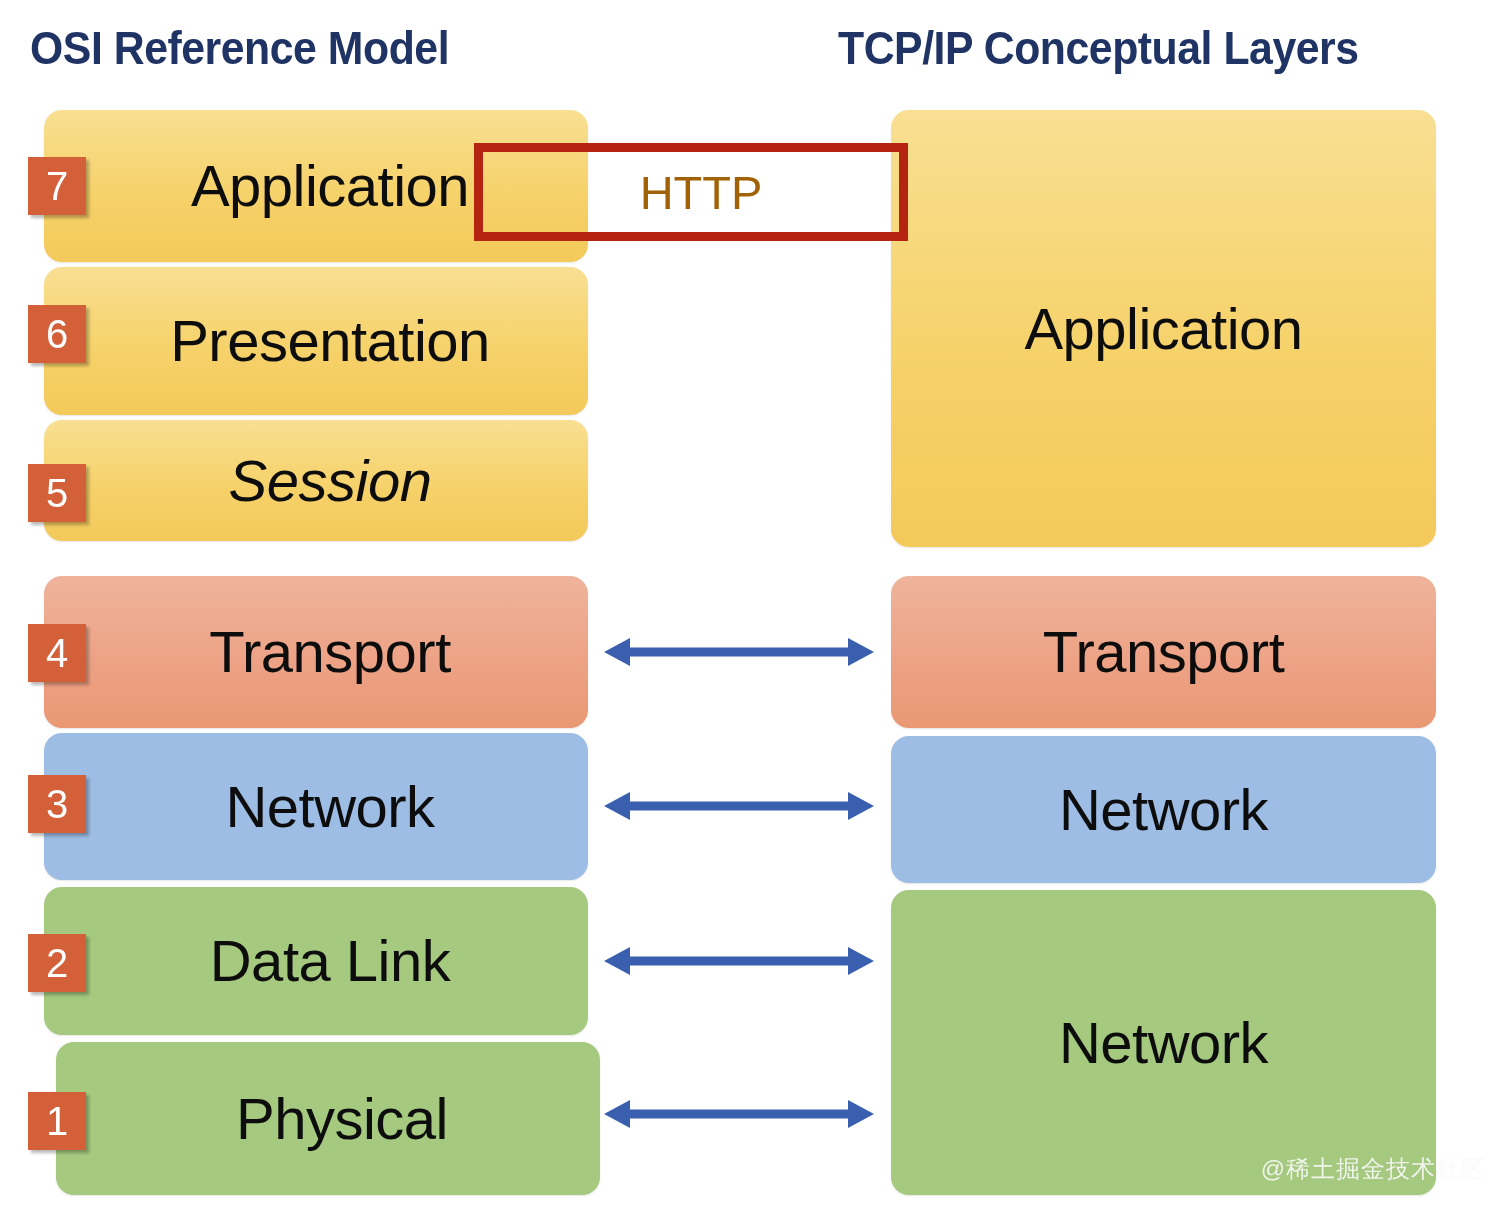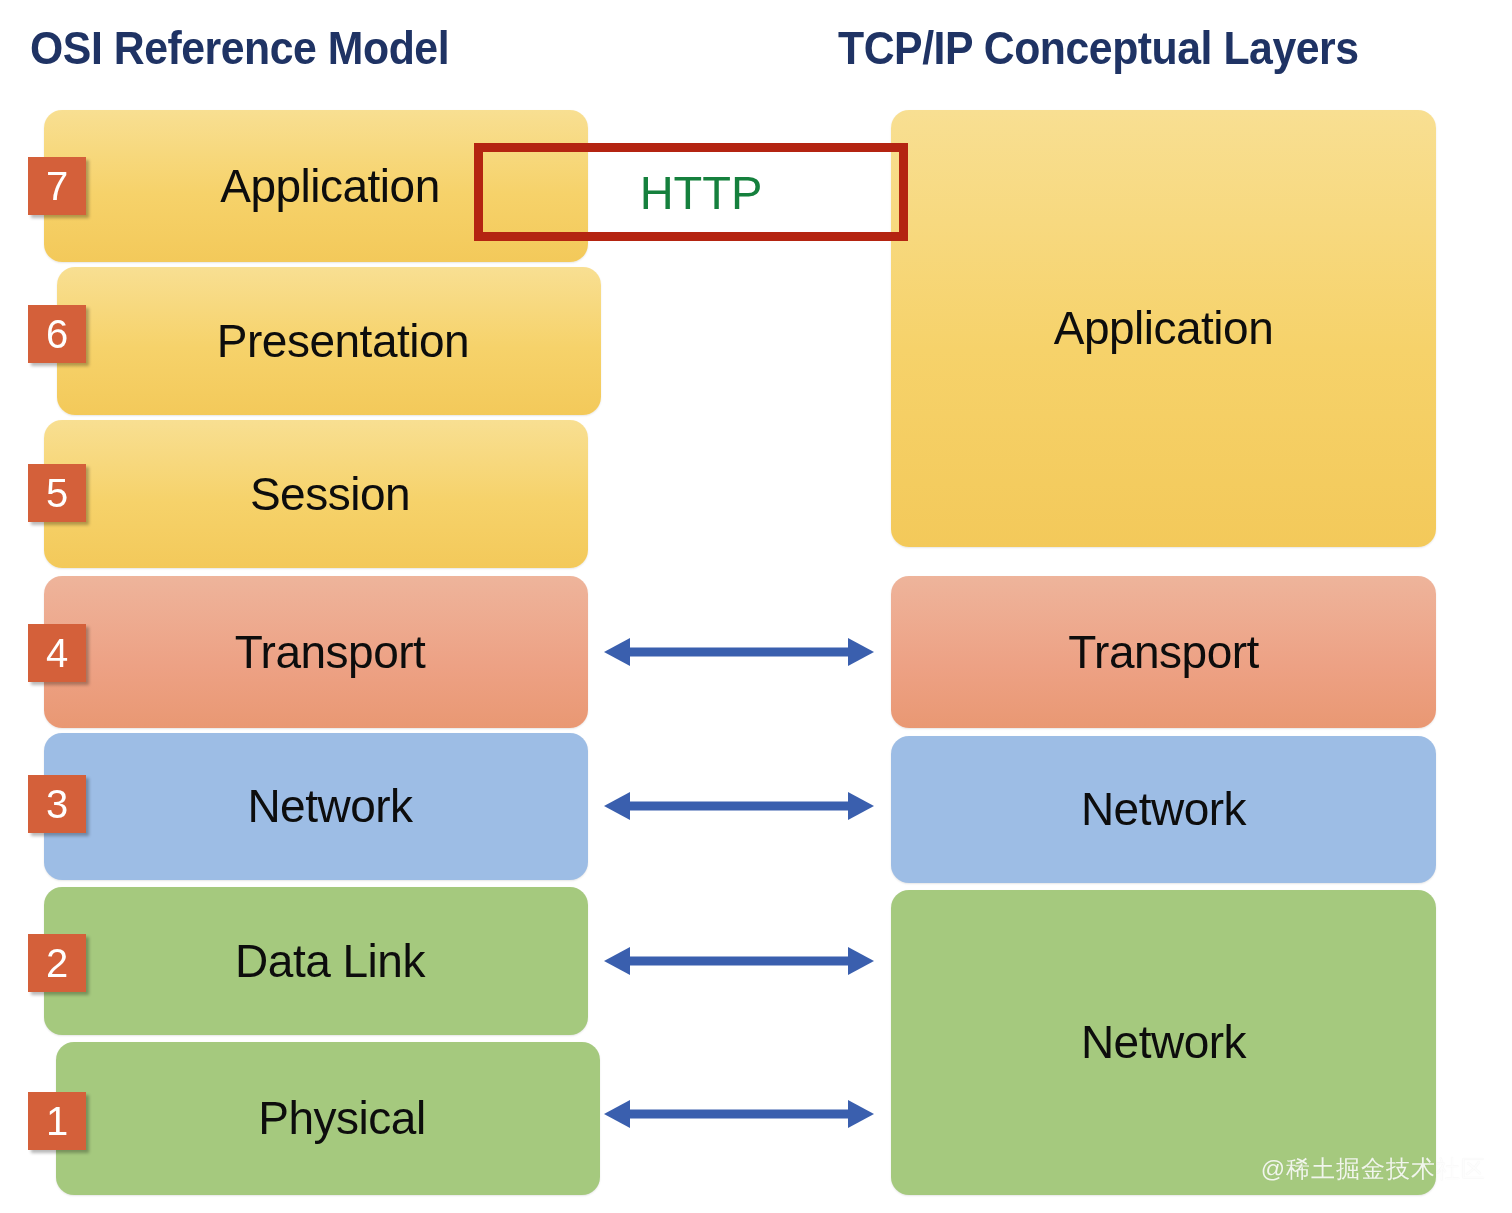--- a/index.html
+++ b/index.html
@@ -37,21 +37,21 @@
     position: absolute;
     border-radius: 18px;
     display: flex;
     align-items: center;
     box-sizing: border-box;
   }
   .layer-box .layer-label {
     width: 100%;
     text-align: center;
     font-family: "Liberation Sans", sans-serif;
-    font-size: 46px;
+    font-size: 58px;
     font-weight: 400;
     color: #0d0d0d;
     line-height: 1.02;
     letter-spacing: -0.5px;
   }
   .left-col .layer-label { padding-left: 28px; }
 
   .fill-yellow {
     background: linear-gradient(180deg, #F8DF92 0%, #F6D26A 55%, #F3C95A 100%);
     box-shadow: 0 1px 2px rgba(0,0,0,.10);
@@ -107,21 +107,21 @@
     z-index: 8;
     display: flex;
     align-items: center;
   }
   #http-callout .http-text {
     width: 100%;
     text-align: center;
     padding-left: 20px;
     font-family: "Liberation Sans", sans-serif;
     font-size: 47px;
-    color: #15803d;
+    color: #a16207;
     letter-spacing: 0px;
     line-height: 1;
   }
 
   
   #watermark {
     position: absolute;
     right: 26px;
     bottom: 28px;
     font-family: "Liberation Sans", sans-serif;
@@ -141,25 +141,25 @@
   <div class="col-title" id="title-left">OSI Reference Model</div>
 
   <div class="col-title" id="title-right">TCP/IP Conceptual Layers</div>
 
   <div class="left-col">
 
     <div class="layer-box fill-yellow" style="left:44px; top:110px; width:544px; height:152px;">
       <div class="layer-label">Application</div>
     </div>
 
-    <div class="layer-box fill-yellow" style="left:57px; top:267px; width:544px; height:148px;">
+    <div class="layer-box fill-yellow" style="left:44px; top:267px; width:544px; height:148px;">
       <div class="layer-label">Presentation</div>
     </div>
 
-    <div class="layer-box fill-yellow" style="left:44px; top:420px; width:544px; height:148px;">
+    <div class="layer-box fill-yellow" style="left:44px; top:420px; width:544px; height:121px;font-style:italic;">
       <div class="layer-label">Session</div>
     </div>
 
     <div class="layer-box fill-salmon" style="left:44px; top:576px; width:544px; height:152px;">
       <div class="layer-label">Transport</div>
     </div>
 
     <div class="layer-box fill-blue" style="left:44px; top:733px; width:544px; height:147px;">
       <div class="layer-label">Network</div>
     </div>

